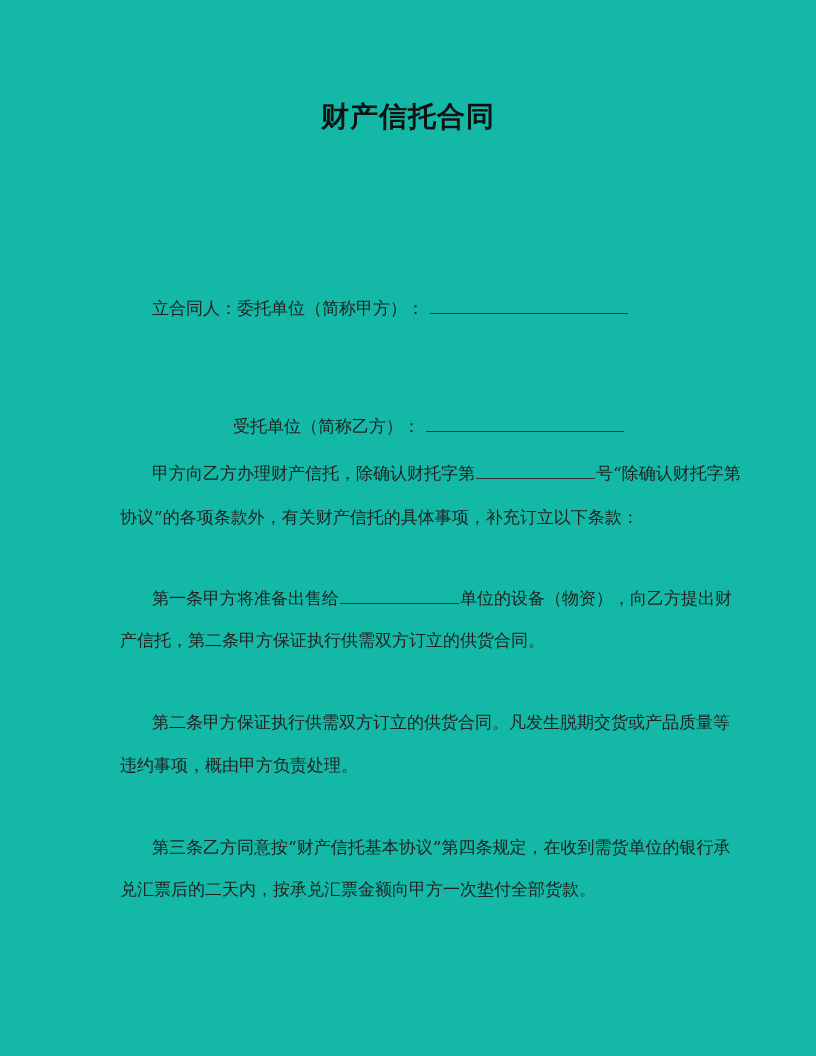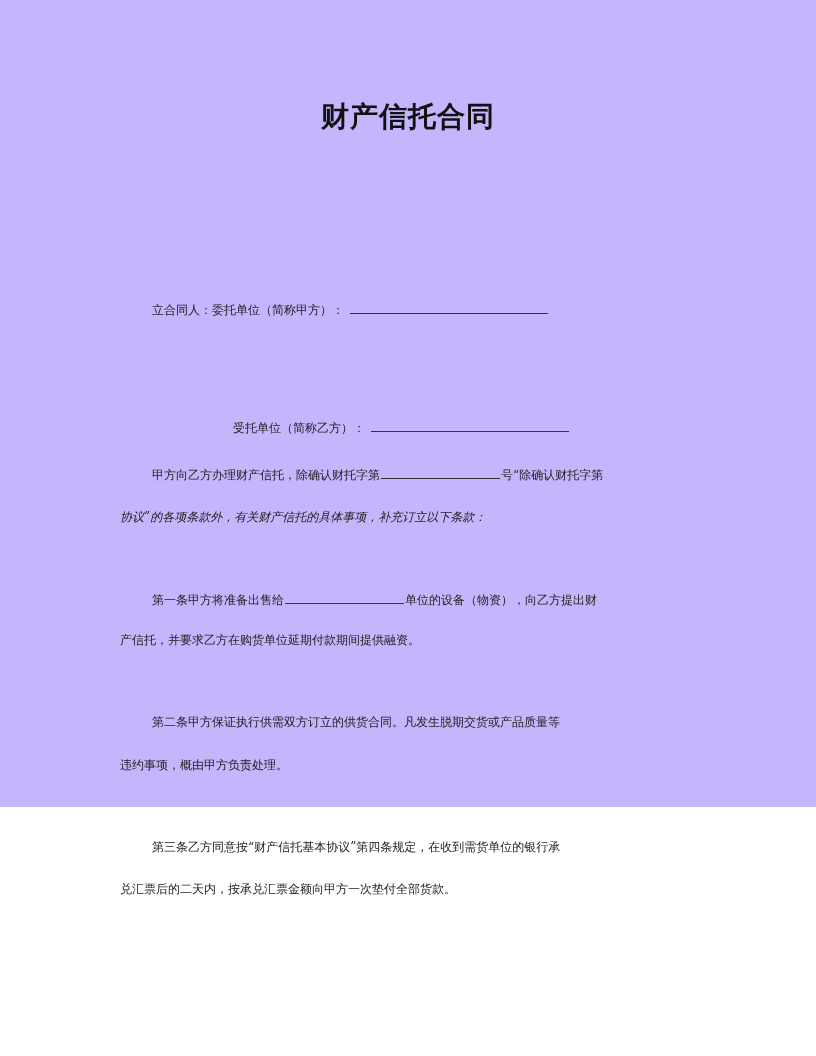--- a/index.html
+++ b/index.html
@@ -12,39 +12,39 @@
       height: 1056px;
       position: relative;
       overflow: hidden;
       font-family: "DejaVu Serif", "Liberation Serif", serif;
       color: #222222;
     }
     .page {
       position: absolute;
       left: 0; top: 0;
       width: 816px;
-      height: 807px;
-      background: #c4b5fd;
+      height: 1056px;
+      background: #14b8a6;
     }
     .title {
       position: absolute;
       left: 0;
       width: 816px;
       top: 97px;
       text-align: center;
       font-family: "DejaVu Sans", "Liberation Sans", sans-serif;
       font-weight: bold;
       font-size: 28px;
       line-height: 40px;
       letter-spacing: 1px;
       color: #111111;
     }
     .line {
       position: absolute;
-      font-size: 12px;
+      font-size: 17px;
       line-height: 22px;
       white-space: nowrap;
       color: #222222;
     }
     .blank {
       display: inline-block;
       border-bottom: 1.5px solid #333333;
       height: 16px;
       vertical-align: baseline;
       margin: 0 1px;
@@ -61,26 +61,26 @@
     <span>立合同人：委托单位（简称甲方）：</span><span class="blank" style="width:198px; margin-left:6px;"></span>
   </div>
 
   <div class="line" style="left:233px; top:380px;margin-top:35px;">
     <span>受托单位（简称乙方）：</span><span class="blank" style="width:198px; margin-left:6px;"></span>
   </div>
 
   <div class="line" style="left:152px; top:462px;">
     <span>甲方向乙方办理财产信托，除确认财托字第</span><span class="blank" style="width:119px;"></span><span>号“除确认财托字第</span>
   </div>
-  <div class="line" style="left:120px; top:506px;font-style:italic;">协议”的各项条款外，有关财产信托的具体事项，补充订立以下条款：</div>
+  <div class="line" style="left:120px; top:506px;">协议”的各项条款外，有关财产信托的具体事项，补充订立以下条款：</div>
 
   <div class="line" style="left:152px; top:587px;">
     <span>第一条甲方将准备出售给</span><span class="blank" style="width:119px;"></span><span>单位的设备（物资），向乙方提出财</span>
   </div>
-  <div class="line" style="left:120px; top:629px;">产信托，并要求乙方在购货单位延期付款期间提供融资。</div>
+  <div class="line" style="left:120px; top:629px;">产信托，第二条甲方保证执行供需双方订立的供货合同。</div>
 
   <div class="line" style="left:152px; top:711px;">第二条甲方保证执行供需双方订立的供货合同。凡发生脱期交货或产品质量等</div>
   <div class="line" style="left:120px; top:754px;">违约事项，概由甲方负责处理。</div>
 
   <div class="line" style="left:152px; top:836px;">第三条乙方同意按“财产信托基本协议”第四条规定，在收到需货单位的银行承</div>
   <div class="line" style="left:120px; top:878px;">兑汇票后的二天内，按承兑汇票金额向甲方一次垫付全部货款。</div>
 
 </div>
 
 </body></html>

